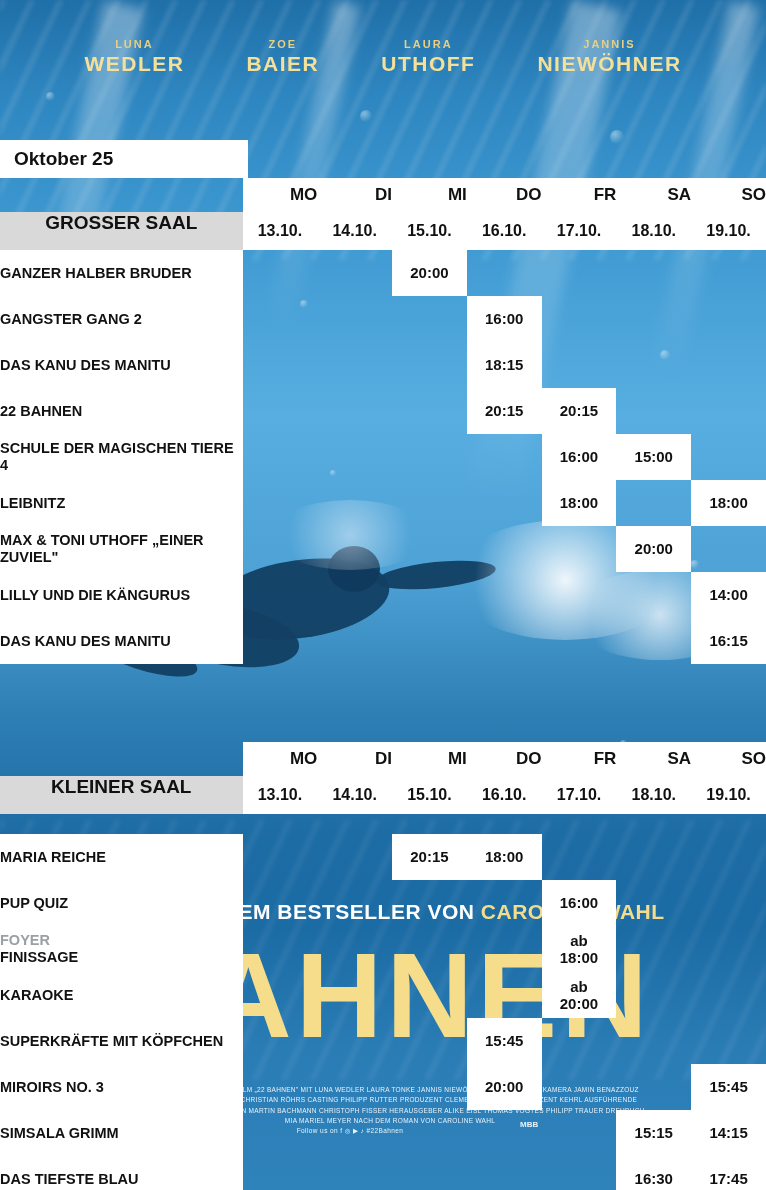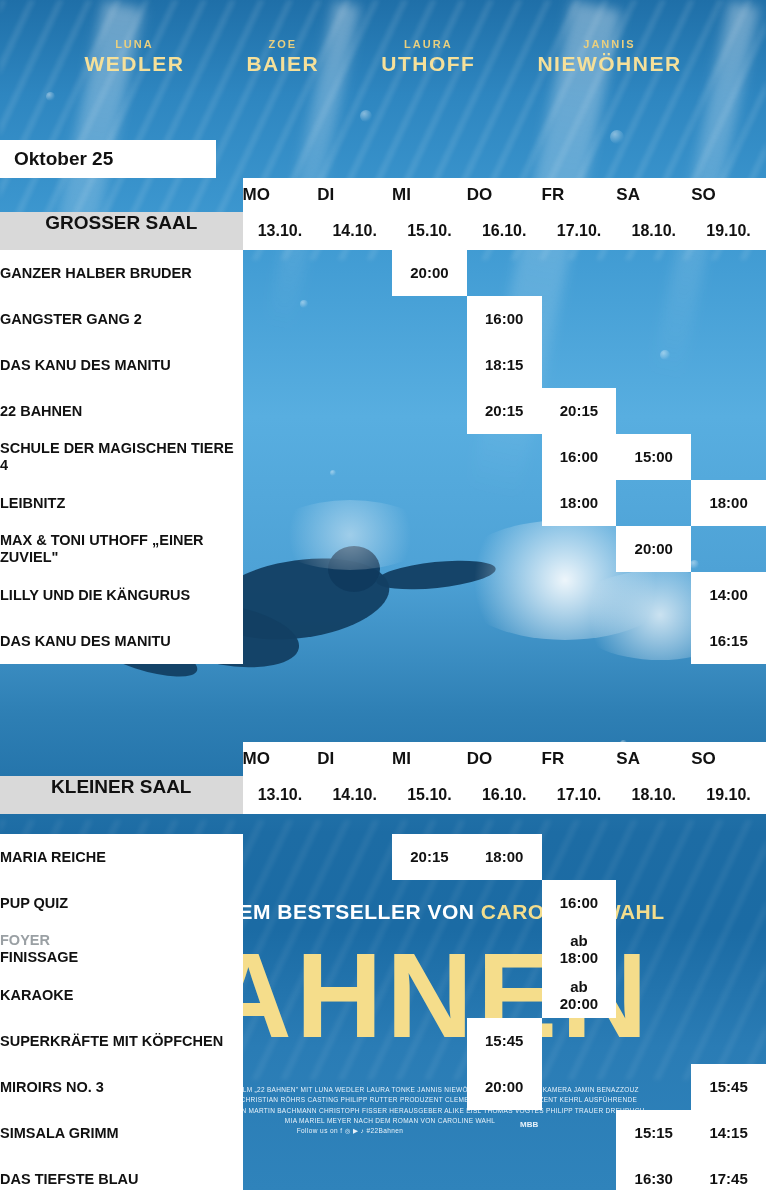--- a/index.html
+++ b/index.html
@@ -145,21 +145,21 @@
     font-size: 22px;
     font-weight: bold;
     letter-spacing: 1.5px;
     color: #ffffff;
   }
 
   
   .month-box {
     position: absolute;
     left: 0; top: 140px;
-    width: 216px; height: 38px;
+    width: 248px; height: 38px;
     background: #ffffff;
     display: flex; align-items: center;
     padding-left: 14px;
     font-size: 19px;
     font-weight: bold;
     color: #111;
   }
 
   .grid {
     position: absolute;
@@ -200,21 +200,21 @@
     font-weight: bold;
     color: #111;
     vertical-align: middle;
     line-height: 1.15;
     border-bottom: 1px solid #e6e6e6;
   }
   .time-cell.on { background: #ffffff; }
   .time-cell.off { background: transparent; border-bottom: 0; }
 
   .dow-cell {
-    text-align: left;
+    text-align: right;
     font-size: 17px;
     font-weight: bold;
     color: #111;
     background: #ffffff;
     height: 34px;
     vertical-align: middle;
     margin-top: 16px;
   }
   .dow-cell.blank { background: transparent; }
   .date-cell {

